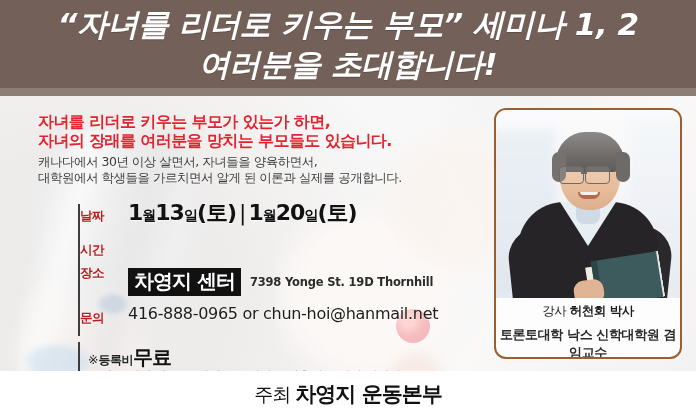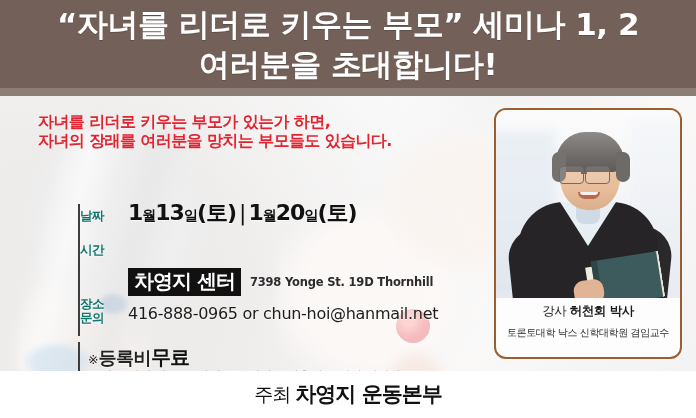--- a/index.html
+++ b/index.html
@@ -20,20 +20,21 @@
   }
   .header-strip{
     position:absolute;left:0;bottom:0;width:100%;height:8px;
     background:#8c7d77;
   }
   .header-line{
     position:absolute;left:0;width:100%;text-align:center;
     color:#ffffff;font-weight:bold;letter-spacing:-0.5px;
     white-space:nowrap;
     text-shadow:0 1px 0 rgba(0,0,0,.18);
+    font-style:italic;
   }
   .header-line-1{top:5px;font-size:31px;line-height:38px;}
   .header-line-2{top:45px;font-size:31px;line-height:38px;}
 
   
   .main{
     position:absolute;left:0;top:96px;width:696px;height:275px;
     overflow:hidden;
     background:#eceaea;
   }
@@ -108,58 +109,58 @@
   .sub .s2{display:block;}
 
   
   .info{position:absolute;left:40px;top:108px;width:420px;}
   .divider{
     position:absolute;left:78px;top:108px;width:2px;height:132px;background:#2e2e2e;opacity:.92;
   }
   .row{position:relative;height:0;}
   .lbl{
     position:absolute;width:64px;text-align:right;left:0;
-    color:#0f766e;font-size:12.5px;font-weight:bold;letter-spacing:-0.5px;
+    color:#b91c1c;font-size:12.5px;font-weight:bold;letter-spacing:-0.5px;
     text-shadow:0 1px 1px rgba(255,255,255,.75);
   }
   .val{
     position:absolute;left:88px;white-space:nowrap;color:#111;
     text-shadow:0 1px 1px rgba(255,255,255,.7);
   }
 
   .r-date .lbl{top:4px;}
   .r-date .val{top:-4px;font-size:22px;font-weight:bold;letter-spacing:-1px;line-height:26px;}
   .r-date .val .sm{font-size:14px;}
   .r-date .val .sep{font-weight:normal;padding:0 3px;}
 
   .r-time .lbl{top:38px;}
   .r-time .val{top:30px;font-size:20px;font-weight:bold;letter-spacing:-1px;line-height:26px;margin-top:32px;}
   .r-time .val .sm{font-size:14px;}
 
-  .r-place .lbl{top:92px;}
+  .r-place .lbl{top:61px;}
   .r-place .val{top:64px;}
   .place-box{
     display:inline-block;background:#111;color:#fff;font-size:20px;font-weight:bold;
     letter-spacing:-1px;padding:1px 6px 3px 6px;line-height:24px;vertical-align:middle;
     text-shadow:none;
   }
   .place-addr{
     display:inline-block;margin-left:9px;font-size:11.5px;color:#2c2c2c;font-weight:bold;
     letter-spacing:-0.2px;vertical-align:middle;
   }
 
   .r-contact .lbl{top:106px;}
   .r-contact .val{top:100px;font-size:16px;color:#1d1d1d;letter-spacing:-0.3px;line-height:20px;}
 
   .fee{
     position:absolute;left:88px;top:248px;white-space:nowrap;
     text-shadow:0 1px 1px rgba(255,255,255,.7);
   }
   .fee .star{font-size:12.5px;color:#222;}
-  .fee .feelabel{font-size:18px;color:#222;font-weight:bold;letter-spacing:-0.5px;}
+  .fee .feelabel{font-size:12px;color:#222;font-weight:bold;letter-spacing:-0.5px;}
   .fee .free{font-size:20px;color:#111;font-weight:bold;letter-spacing:-1px;}
   .fee-note{
     position:absolute;left:88px;top:272px;white-space:nowrap;
     font-size:12.5px;color:#2e2e2e;letter-spacing:-0.6px;
     text-shadow:0 1px 1px rgba(255,255,255,.7);
   }
   .divider2{
     position:absolute;left:78px;top:246px;width:2px;height:44px;background:#2e2e2e;opacity:.92;
   }
 
@@ -217,21 +218,21 @@
   }
   .ph-hand{position:absolute;left:78px;top:170px;width:30px;height:24px;background:#e2b496;border-radius:10px;transform:rotate(-8deg);}
 
   .sp-name{
     position:absolute;left:0;top:193px;width:100%;text-align:center;
     font-size:12.5px;color:#1c1c1c;letter-spacing:-0.5px;
   }
   .sp-name b{font-weight:bold;}
   .sp-title{
     position:absolute;left:0;top:216px;width:100%;text-align:center;
-    font-size:10px;color:#2a2a2a;letter-spacing:-0.4px;
+    font-size:13px;color:#2a2a2a;letter-spacing:-0.4px;font-weight:bold;
   }
 
   
   .footer{
     position:absolute;left:0;top:371px;width:696px;height:47px;background:#ffffff;
   }
   .footer-text{
     position:absolute;left:0;top:9px;width:100%;text-align:center;
     font-size:19px;color:#111;letter-spacing:-1px;white-space:nowrap;
   }
@@ -261,20 +262,24 @@
 
     <div class="bg-wash"></div>
 
     <div class="content">
 
       <div class="lead">
         <span>자녀를 리더로 키우는 부모가 있는가 하면,</span>
         <span class="l2">자녀의 장래를 여러분을 망치는 부모들도 있습니다.</span>
       </div>
 
+      <div class="sub">
+        <span>캐나다에서 30년 이상 살면서, 자녀들을 양육하면서,</span>
+        <span class="s2">대학원에서 학생들을 가르치면서 알게 된 이론과 실제를 공개합니다.</span>
+      </div>
 
       <div class="divider"></div>
 
       <div class="info">
 
         <div class="row r-date">
           <div class="lbl">날짜</div>
           <div class="val"><span>1</span><span class="sm">월</span><span>13</span><span class="sm">일</span><span>(토)</span><span class="sep">|</span><span>1</span><span class="sm">월</span><span>20</span><span class="sm">일</span><span>(토)</span></div>
         </div>
 

